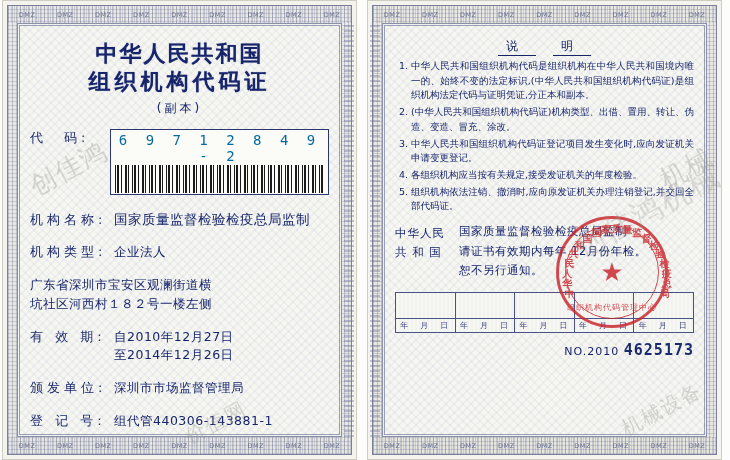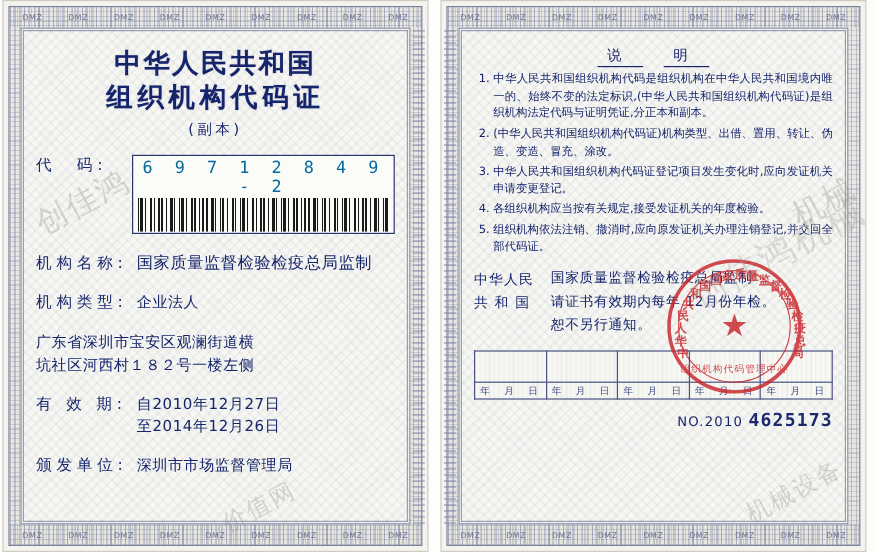--- a/index.html
+++ b/index.html
@@ -389,20 +389,24 @@
             <span>自2010年12月27日</span>
             <span class="line2">至2014年12月26日</span>
           </div>
         </div>
 
         <div class="field">
           <div class="lbl">颁发单位:</div>
           <div class="val">深圳市市场监督管理局</div>
         </div>
 
+        <div class="field">
+          <div class="lbl">登 记 号:</div>
+          <div class="val">组代管440306-143881-1</div>
+        </div>
 
       </div>
     </div>
 
     <div class="perf right"></div>
 
     <div class="wm a">创佳鸿</div>
     <div class="wm b">价值网</div>
   </div>
 

